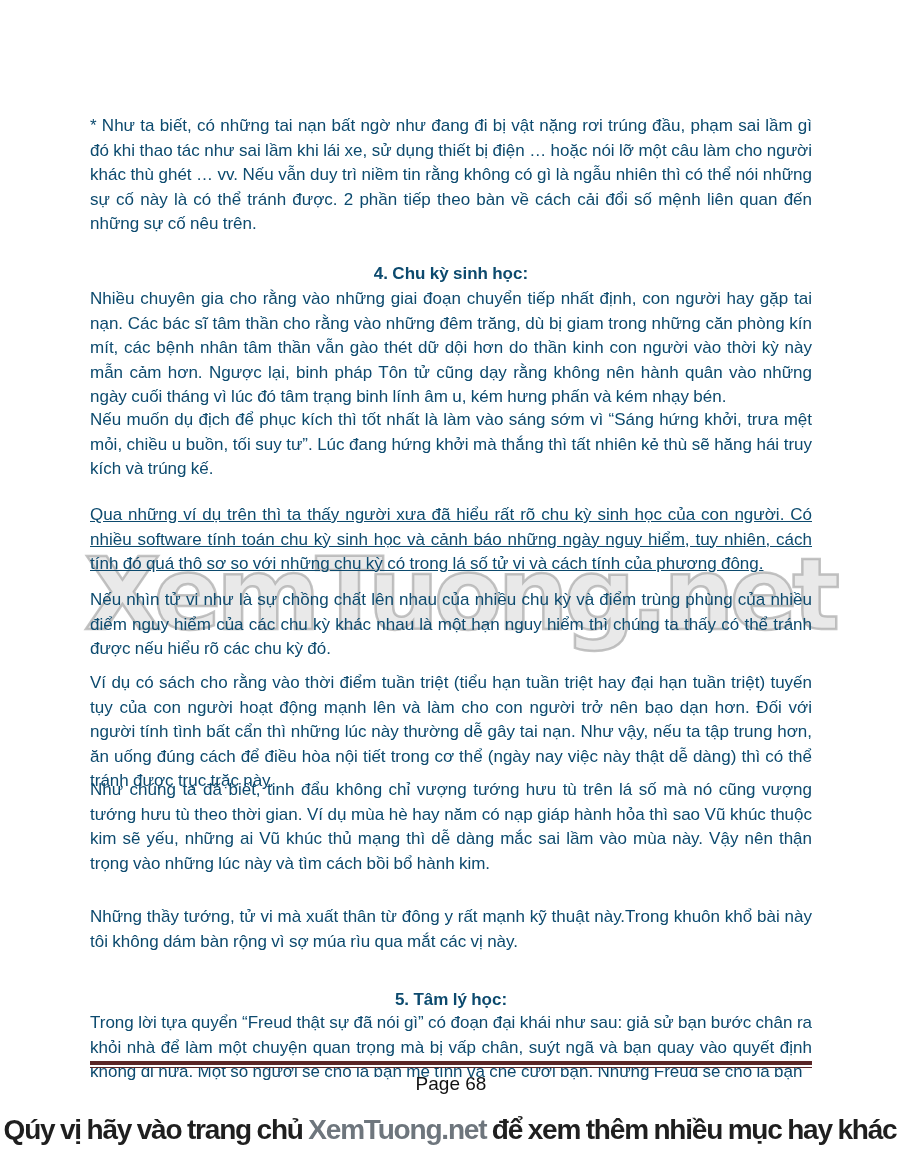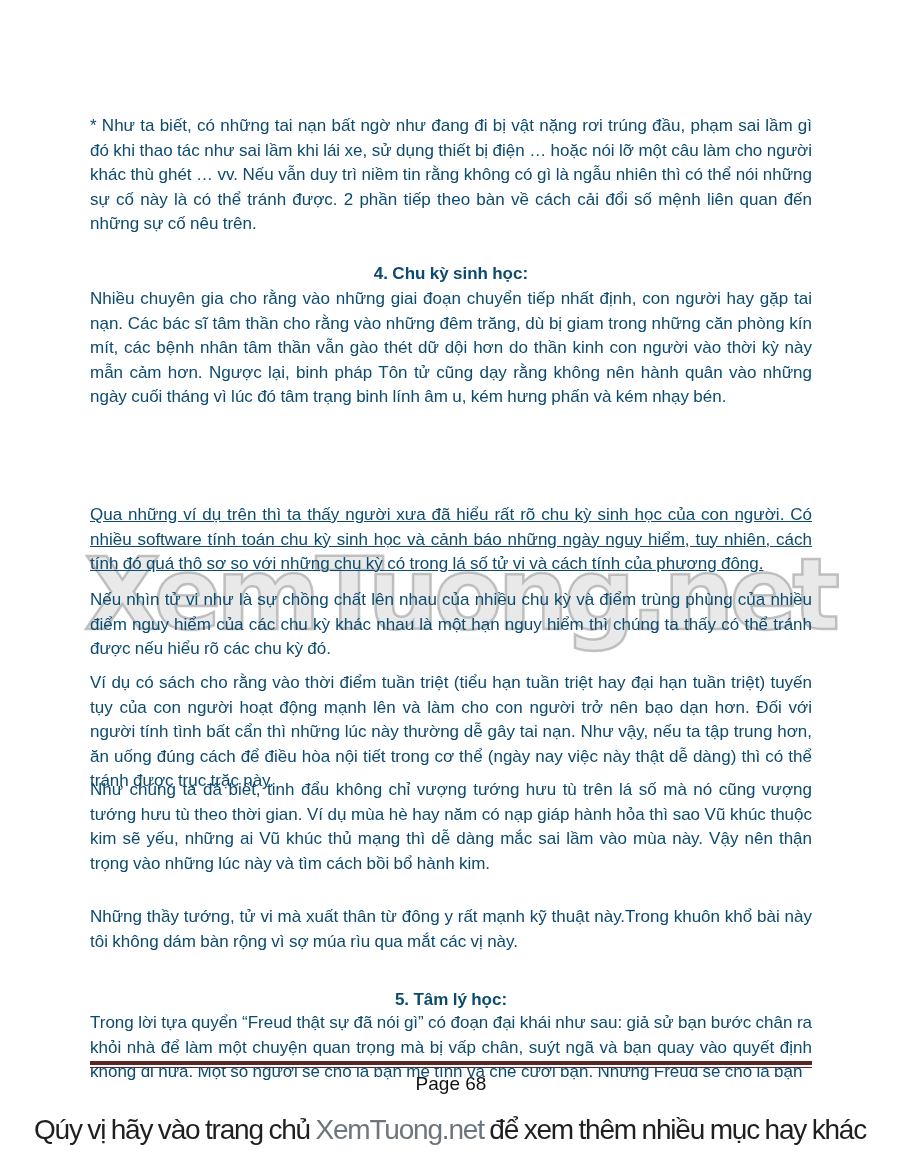--- a/index.html
+++ b/index.html
@@ -62,38 +62,39 @@
     color: #111111;
     z-index: 1;
   }
   .tagline {
     position: absolute;
     top: 1114px;
     left: 0;
     width: 900px;
     text-align: center;
     font-size: 28px;
-    font-weight: normal;
+    font-weight: bold;
     letter-spacing: -1.2px;
     word-spacing: -1px;
     white-space: nowrap;
     z-index: 1;
   }
 </style>
 </head>
 <body>
 
 <div class="page">
 
   <div class="watermark">XemTuong.net</div>
 
   <div class="content-layer">
       <p class="para" style="top: 114px;">* Như ta biết, có những tai nạn bất ngờ như đang đi bị vật nặng rơi trúng đầu, phạm sai lầm gì đó khi thao tác như sai lầm khi lái xe, sử dụng thiết bị điện … hoặc nói lỡ một câu làm cho người khác thù ghét … vv. Nếu vẫn duy trì niềm tin rằng không có gì là ngẫu nhiên thì có thể nói những sự cố này là có thể tránh được. 2 phần tiếp theo bàn về cách cải đổi số mệnh liên quan đến những sự cố nêu trên.</p>
       <div class="heading" style="top: 262px;">4. Chu kỳ sinh học:</div>
       <p class="para" style="top: 287px;">Nhiều chuyên gia cho rằng vào những giai đoạn chuyển tiếp nhất định, con người hay gặp tai nạn. Các bác sĩ tâm thần cho rằng vào những đêm trăng, dù bị giam trong những căn phòng kín mít, các bệnh nhân tâm thần vẫn gào thét dữ dội hơn do thần kinh con người vào thời kỳ này mẫn cảm hơn. Ngược lại, binh pháp Tôn tử cũng dạy rằng không nên hành quân vào những ngày cuối tháng vì lúc đó tâm trạng binh lính âm u, kém hưng phấn và kém nhạy bén.</p>
+      <p class="para" style="top: 408px;">Nếu muốn dụ địch để phục kích thì tốt nhất là làm vào sáng sớm vì “Sáng hứng khởi, trưa mệt mỏi, chiều u buồn, tối suy tư”. Lúc đang hứng khởi mà thắng thì tất nhiên kẻ thù sẽ hăng hái truy kích và trúng kế.</p>
       <p class="para" style="top: 503px; text-decoration: underline;">Qua những ví dụ trên thì ta thấy người xưa đã hiểu rất rõ chu kỳ sinh học của con người. Có nhiều software tính toán chu kỳ sinh học và cảnh báo những ngày nguy hiểm, tuy nhiên, cách tính đó quá thô sơ so với những chu kỳ có trong lá số tử vi và cách tính của phương đông.</p>
       <p class="para" style="top: 588px;">Nếu nhìn tử vi như là sự chồng chất lên nhau của nhiều chu kỳ và điểm trùng phùng của nhiều điểm nguy hiểm của các chu kỳ khác nhau là một hạn nguy hiểm thì chúng ta thấy có thể tránh được nếu hiểu rõ các chu kỳ đó.</p>
       <p class="para" style="top: 671px;">Ví dụ có sách cho rằng vào thời điểm tuần triệt (tiểu hạn tuần triệt hay đại hạn tuần triệt) tuyến tụy của con người hoạt động mạnh lên và làm cho con người trở nên bạo dạn hơn. Đối với người tính tình bất cẩn thì những lúc này thường dễ gây tai nạn. Như vậy, nếu ta tập trung hơn, ăn uống đúng cách để điều hòa nội tiết trong cơ thể (ngày nay việc này thật dễ dàng) thì có thể tránh được trục trặc này.</p>
       <p class="para" style="top: 778px;">Như chúng ta đã biết, tinh đẩu không chỉ vượng tướng hưu tù trên lá số mà nó cũng vượng tướng hưu tù theo thời gian. Ví dụ mùa hè hay năm có nạp giáp hành hỏa thì sao Vũ khúc thuộc kim sẽ yếu, những ai Vũ khúc thủ mạng thì dễ dàng mắc sai lầm vào mùa này. Vậy nên thận trọng vào những lúc này và tìm cách bồi bổ hành kim.</p>
       <p class="para" style="top: 905px;">Những thầy tướng, tử vi mà xuất thân từ đông y rất mạnh kỹ thuật này.Trong khuôn khổ bài này tôi không dám bàn rộng vì sợ múa rìu qua mắt các vị này.</p>
       <div class="heading" style="top: 968px; margin-top: 20px;">5. Tâm lý học:</div>
       <p class="para" style="top: 1011px;">Trong lời tựa quyển “Freud thật sự đã nói gì” có đoạn đại khái như sau: giả sử bạn bước chân ra khỏi nhà để làm một chuyện quan trọng mà bị vấp chân, suýt ngã và bạn quay vào quyết định không đi nữa. Một số người sẽ cho là bạn mê tính và chê cười bạn. Nhưng Freud sẽ cho là bạn</p>
     </div>
 
   <div class="footer-rule" style="border-top-color: rgb(90, 38, 38); border-bottom-color: rgb(90, 38, 38);"></div>

